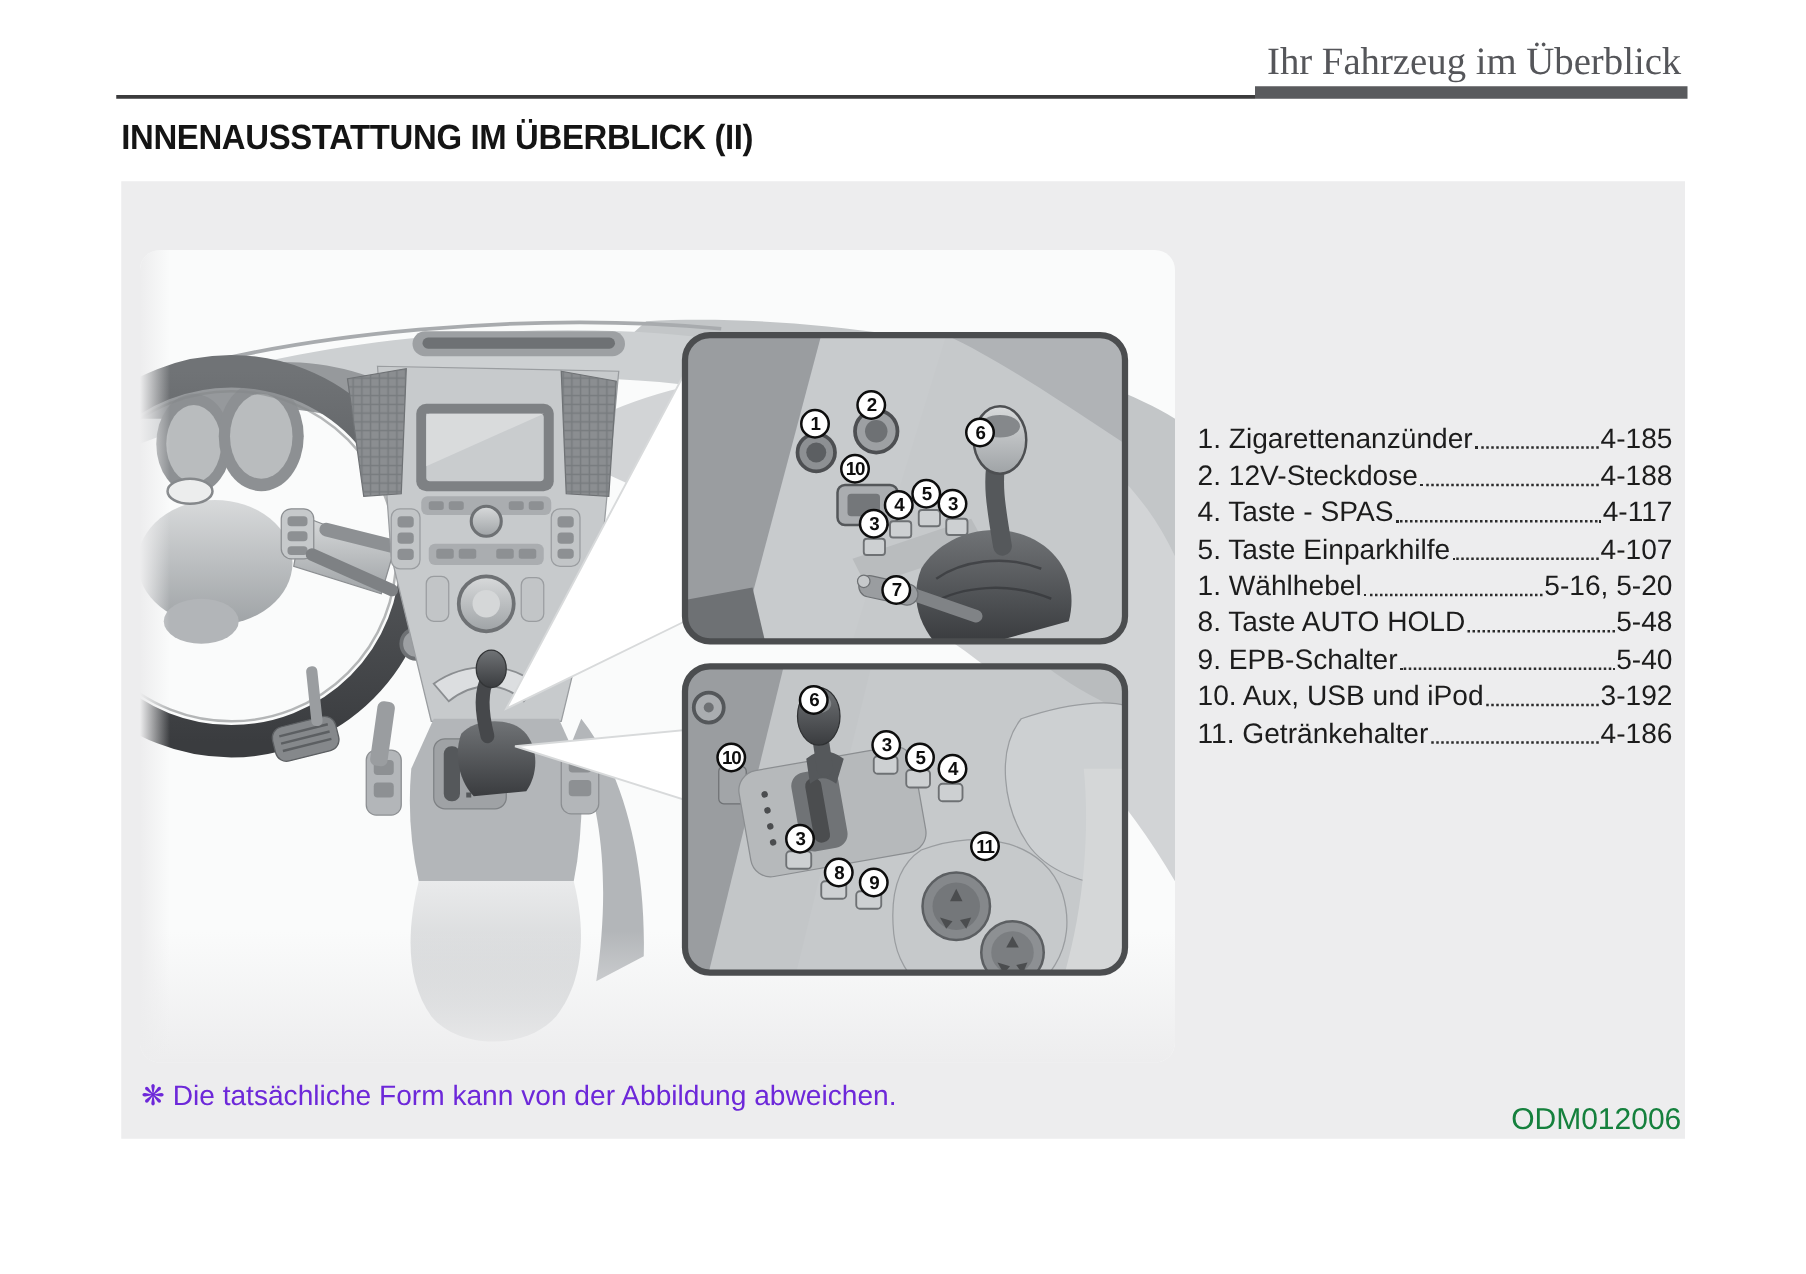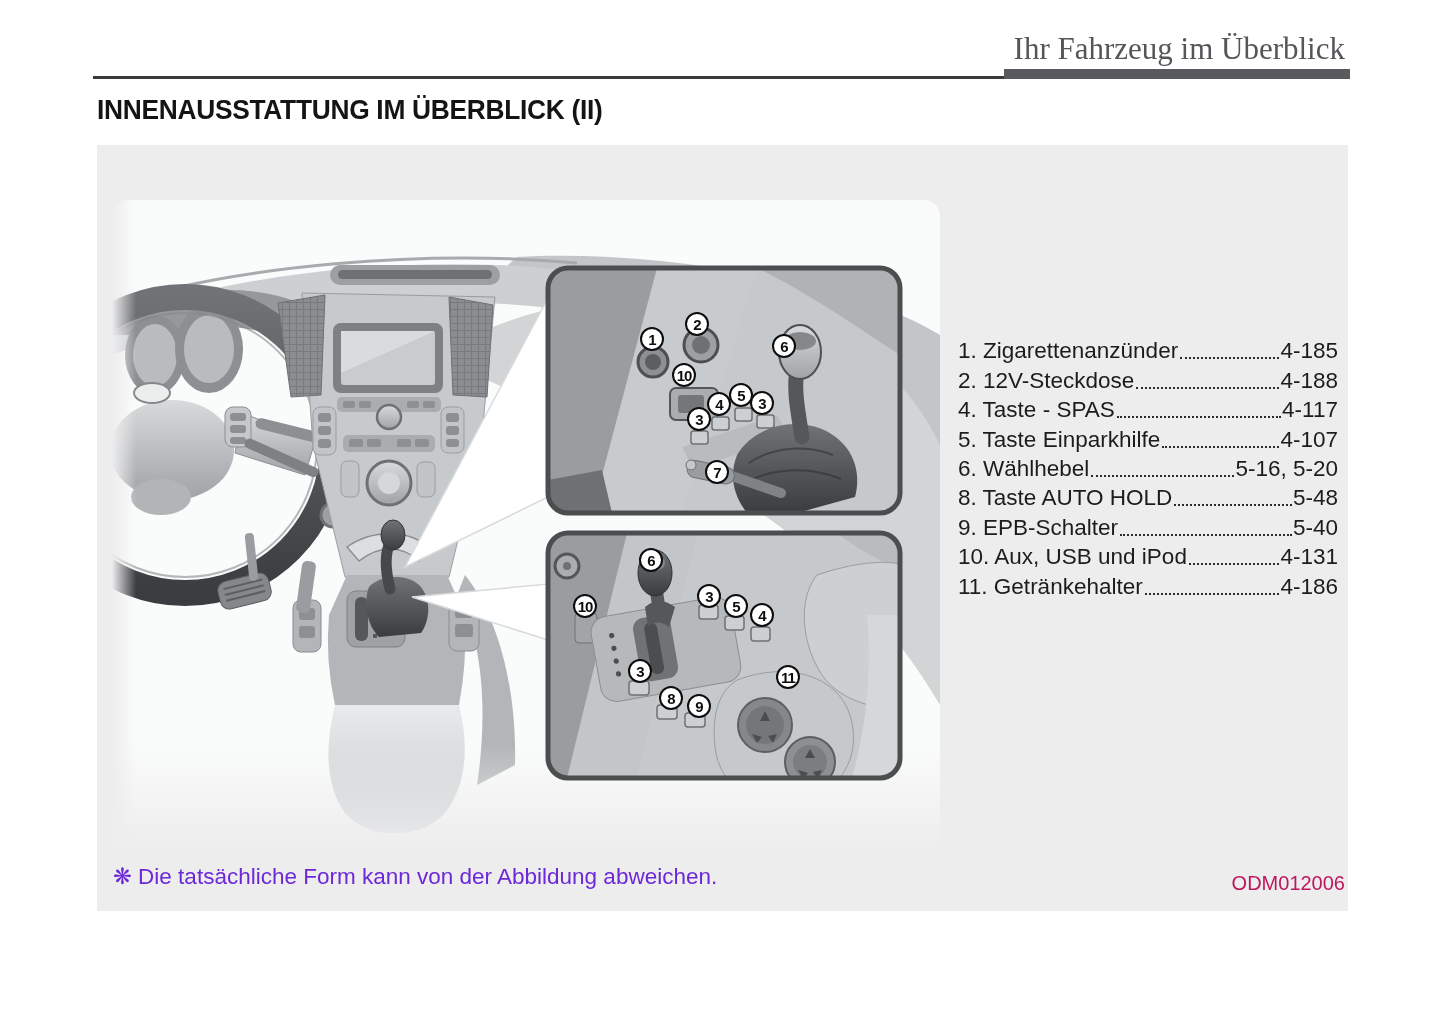--- a/index.html
+++ b/index.html
@@ -25,21 +25,21 @@
     display:flex; align-items:center; justify-content:center;
     font-weight:bold; font-size:15px; letter-spacing:-1px; color:#0d0d0d; }
 
   .legend { position:absolute; left:861px; top:190px; width:380px; color:#1c1c1c; font-size:22.5px; }
   .legend-row { display:flex; align-items:flex-end; height:29.4px; white-space:nowrap; }
   .lr-label { flex:0 0 auto; }
   .lr-dots  { flex:1 1 auto; border-bottom:2.6px dotted #2b2b2b; margin:0 1px 5px 2px; min-width:8px; }
   .lr-page  { flex:0 0 auto; }
 
   .note { position:absolute; left:16px; top:718px; font-size:22.5px; color:#6d28d9; white-space:nowrap; }
-  .image-code { position:absolute; right:3px; bottom:16px; font-size:20px; color:#be185d; }
+  .image-code { position:absolute; right:3px; bottom:1px; font-size:24px; color:#15803d; }
 
   
   .dash-h { position:absolute; left:0; top:949px; width:1445px; height:2px;
     background:repeating-linear-gradient(90deg,#3f3f3f 0 7px,transparent 7px 13px); }
   .dash-v { position:absolute; left:1346px; top:949px; width:2px; height:70px;
     background:repeating-linear-gradient(180deg,#3f3f3f 0 7px,transparent 7px 13px); }
   .pn { position:absolute; top:950px; font-size:30px; color:#3a3a3b; }
   .pn-left  { left:1298px; width:40px; text-align:right; }
   .pn-right { left:1356px; }
 </style>
@@ -315,38 +315,38 @@
           <span class="lr-label">4. Taste - SPAS</span>
           <span class="lr-dots"></span>
           <span class="lr-page">4-117</span>
         </div>
       <div class="legend-row">
           <span class="lr-label">5. Taste Einparkhilfe</span>
           <span class="lr-dots"></span>
           <span class="lr-page">4-107</span>
         </div>
       <div class="legend-row">
-          <span class="lr-label">6. Wählhebel</span>
+          <span class="lr-label">1. Wählhebel</span>
           <span class="lr-dots"></span>
           <span class="lr-page">5-16, 5-20</span>
         </div>
       <div class="legend-row">
           <span class="lr-label">8. Taste AUTO HOLD</span>
           <span class="lr-dots"></span>
           <span class="lr-page">5-48</span>
         </div>
       <div class="legend-row">
           <span class="lr-label">9. EPB-Schalter</span>
           <span class="lr-dots"></span>
           <span class="lr-page">5-40</span>
         </div>
       <div class="legend-row">
           <span class="lr-label">10. Aux, USB und iPod</span>
           <span class="lr-dots"></span>
-          <span class="lr-page">4-131</span>
+          <span class="lr-page">3-192</span>
         </div>
       <div class="legend-row">
           <span class="lr-label">11. Getränkehalter</span>
           <span class="lr-dots"></span>
           <span class="lr-page">4-186</span>
         </div>
     </div>
 
     <div class="note">❋ Die tatsächliche Form kann von der Abbildung abweichen.</div>
     <div class="image-code">ODM012006</div>

